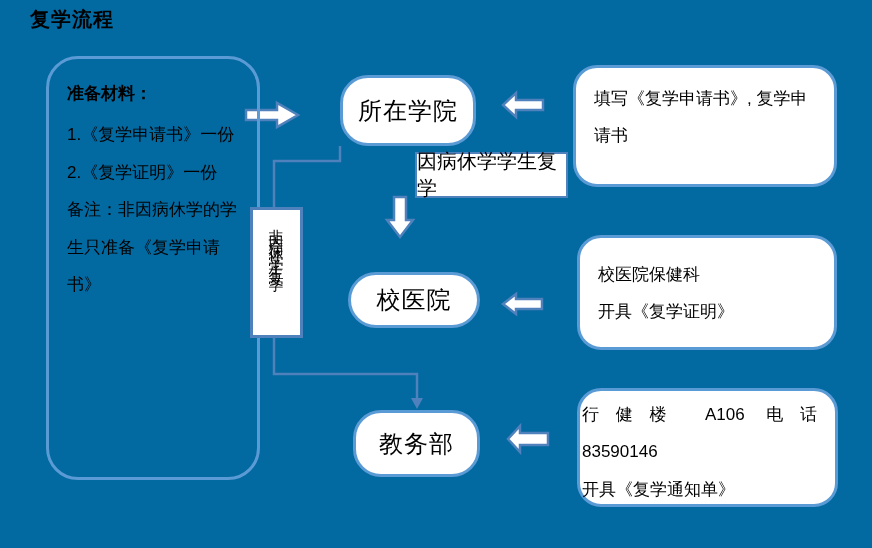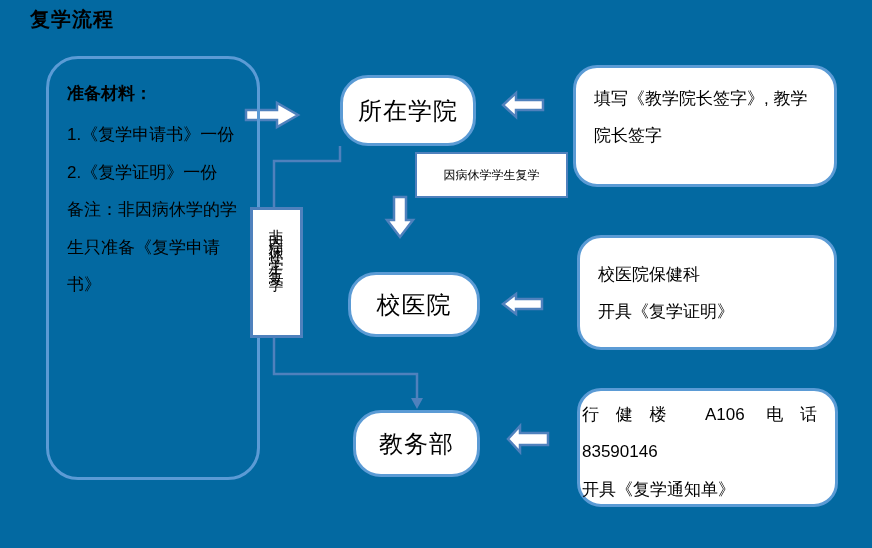--- a/index.html
+++ b/index.html
@@ -30,27 +30,27 @@
   }
   .materials-box .heading{font-weight:bold;margin-bottom:4px;}
   .materials-box p{margin:0;}
 
   .node{
     position:absolute;border:3px solid var(--node-stroke);border-radius:28px;
     display:flex;align-items:center;justify-content:center;
     font-size:24px;background:#ffffff;letter-spacing:1px;
   }
   .node-college{left:340px;top:75px;width:136px;height:71px;}
-  .node-hospital{left:348px;top:272px;width:132px;height:65px;}
+  .node-hospital{left:348px;top:272px;width:132px;height:56px;}
   .node-office{left:353px;top:410px;width:127px;height:67px;}
 
   .branch-rect{
     position:absolute;left:415px;top:152px;width:153px;height:46px;
     border:2.5px solid var(--line-stroke);background:#ffffff;
-    display:flex;align-items:center;justify-content:center;font-size:12px;
+    display:flex;align-items:center;justify-content:center;font-size:20px;
   }
   .branch-vertical{
     position:absolute;left:250px;top:207px;width:53px;height:131px;
     border:3px solid var(--line-stroke);background:#ffffff;
     display:flex;justify-content:center;padding-top:7px;
   }
   .branch-vertical .vtext{
     writing-mode:vertical-lr;text-orientation:upright;
     height:112px;font-size:15px;line-height:25px;letter-spacing:6px;
   }
@@ -107,21 +107,21 @@
   </div>
 
   <div class="branch-rect">
     <span>因病休学学生复学</span>
   </div>
   <div class="branch-vertical">
     <span class="vtext">非因病休学学生复学</span>
   </div>
 
   <div class="note-box note-college">
-    <p>填写《教学院长签字》, 教学院长签字</p>
+    <p>填写《复学申请书》, 复学申请书</p>
   </div>
   <div class="note-box note-hospital">
     <p>校医院保健科</p>
     <p>开具《复学证明》</p>
   </div>
   <div class="note-box note-office">
     <p class="justified">行健楼 A106 电话</p>
     <p>83590146</p>
     <p>开具《复学通知单》</p>
   </div>

